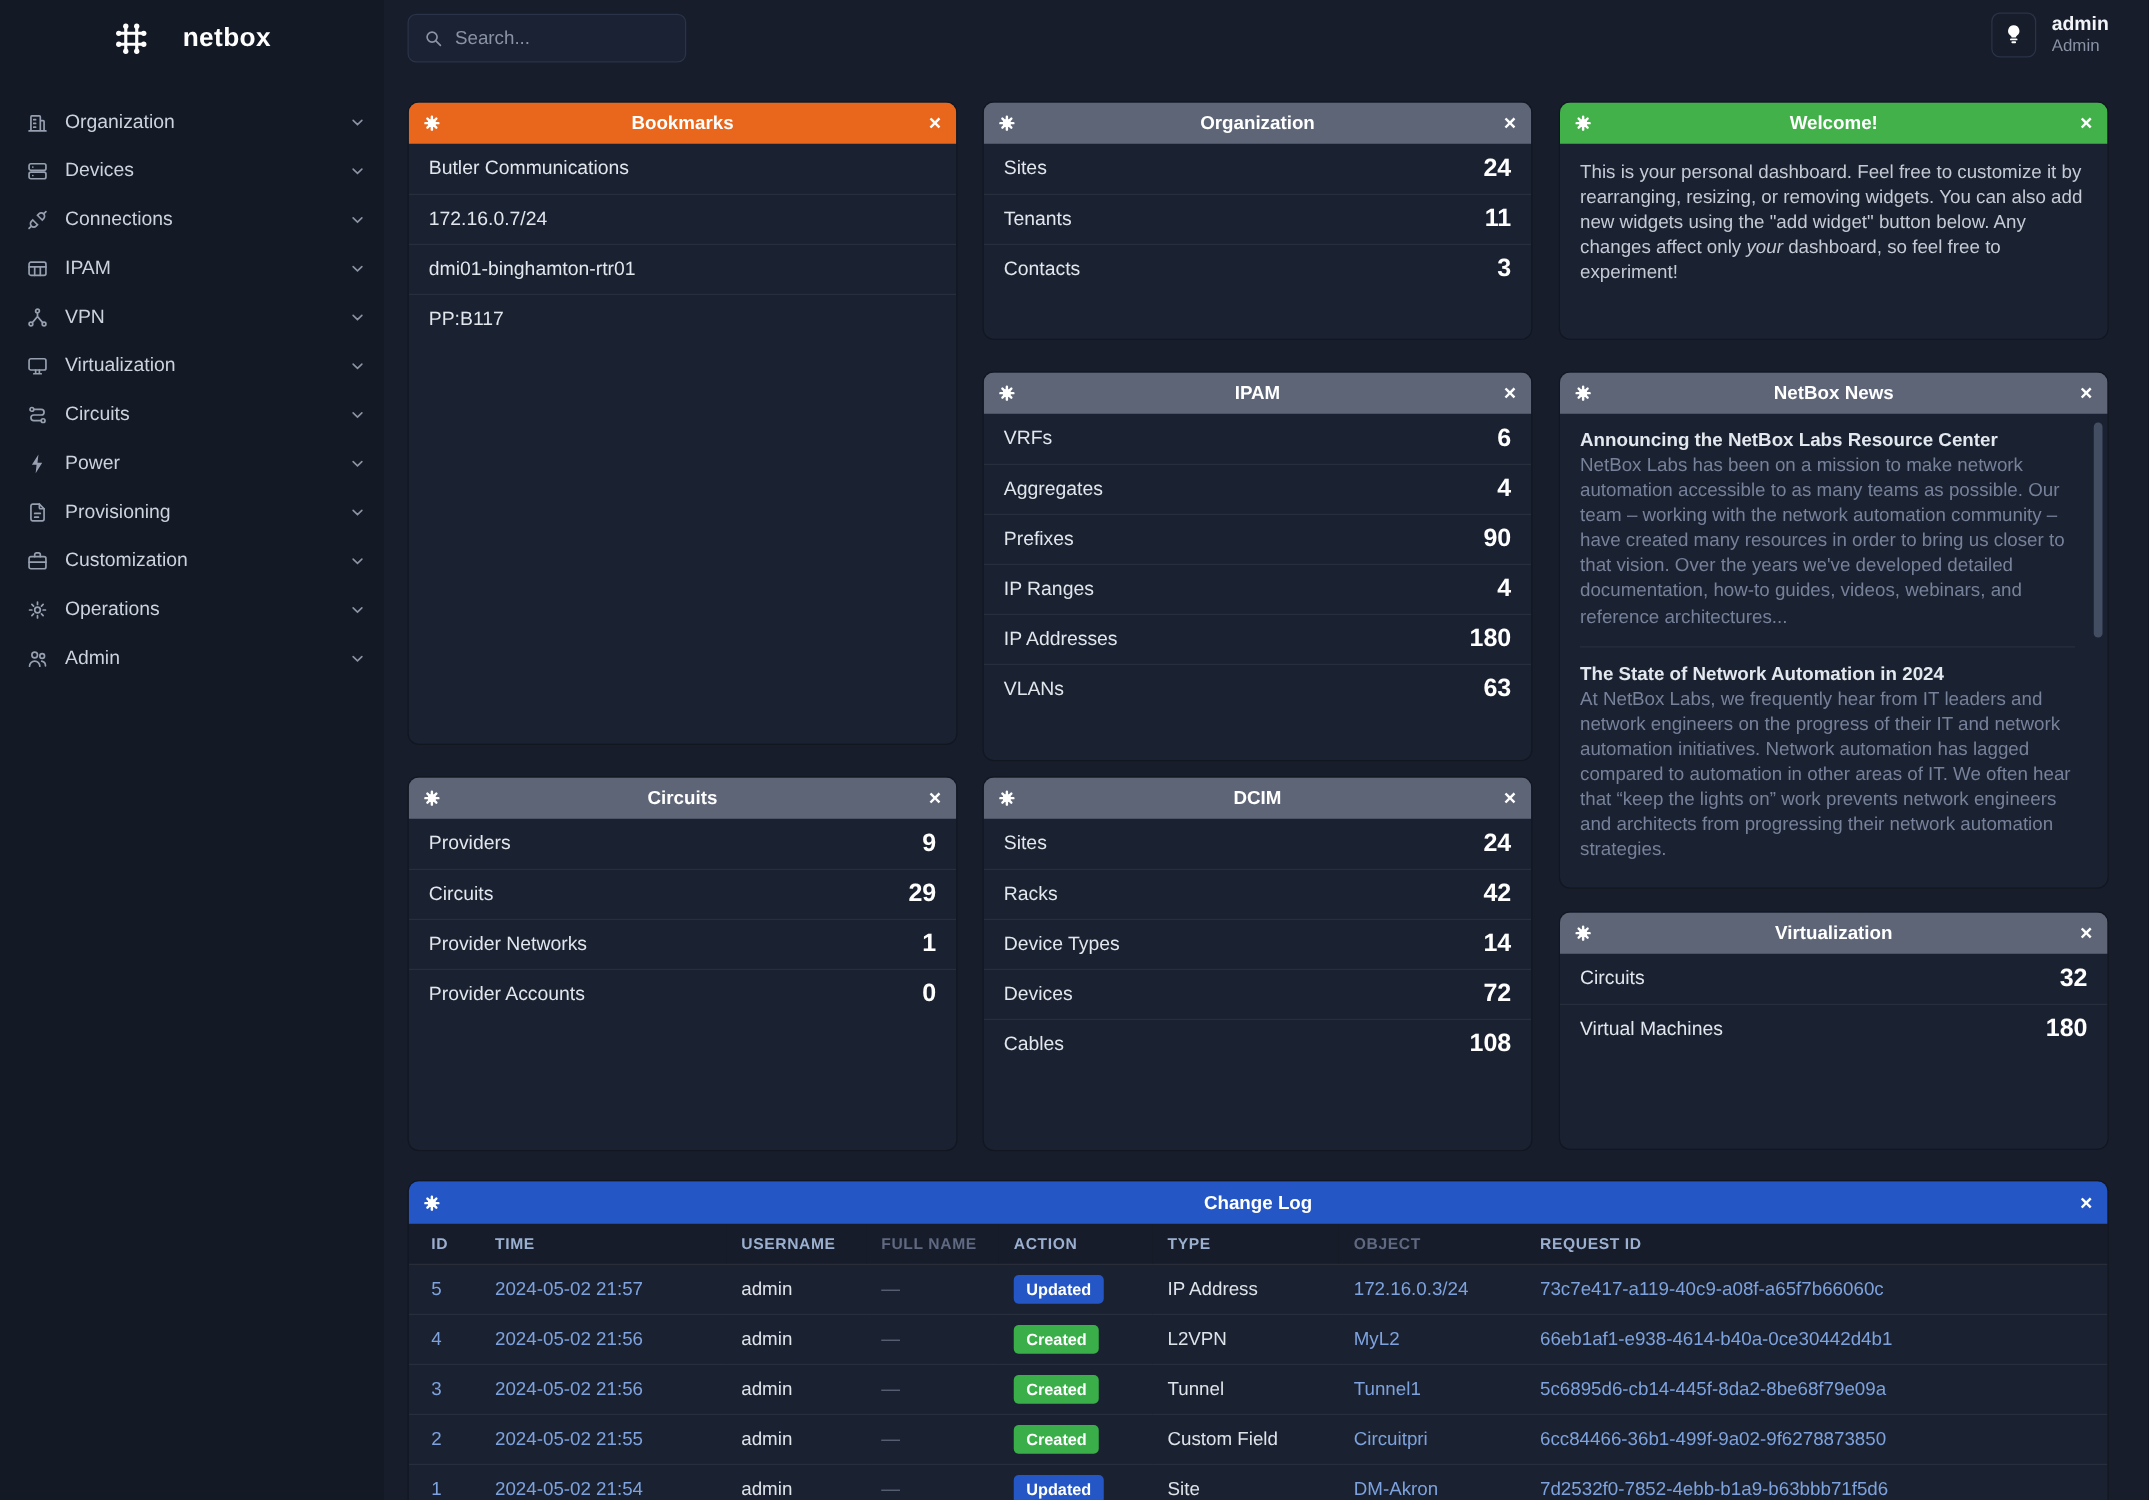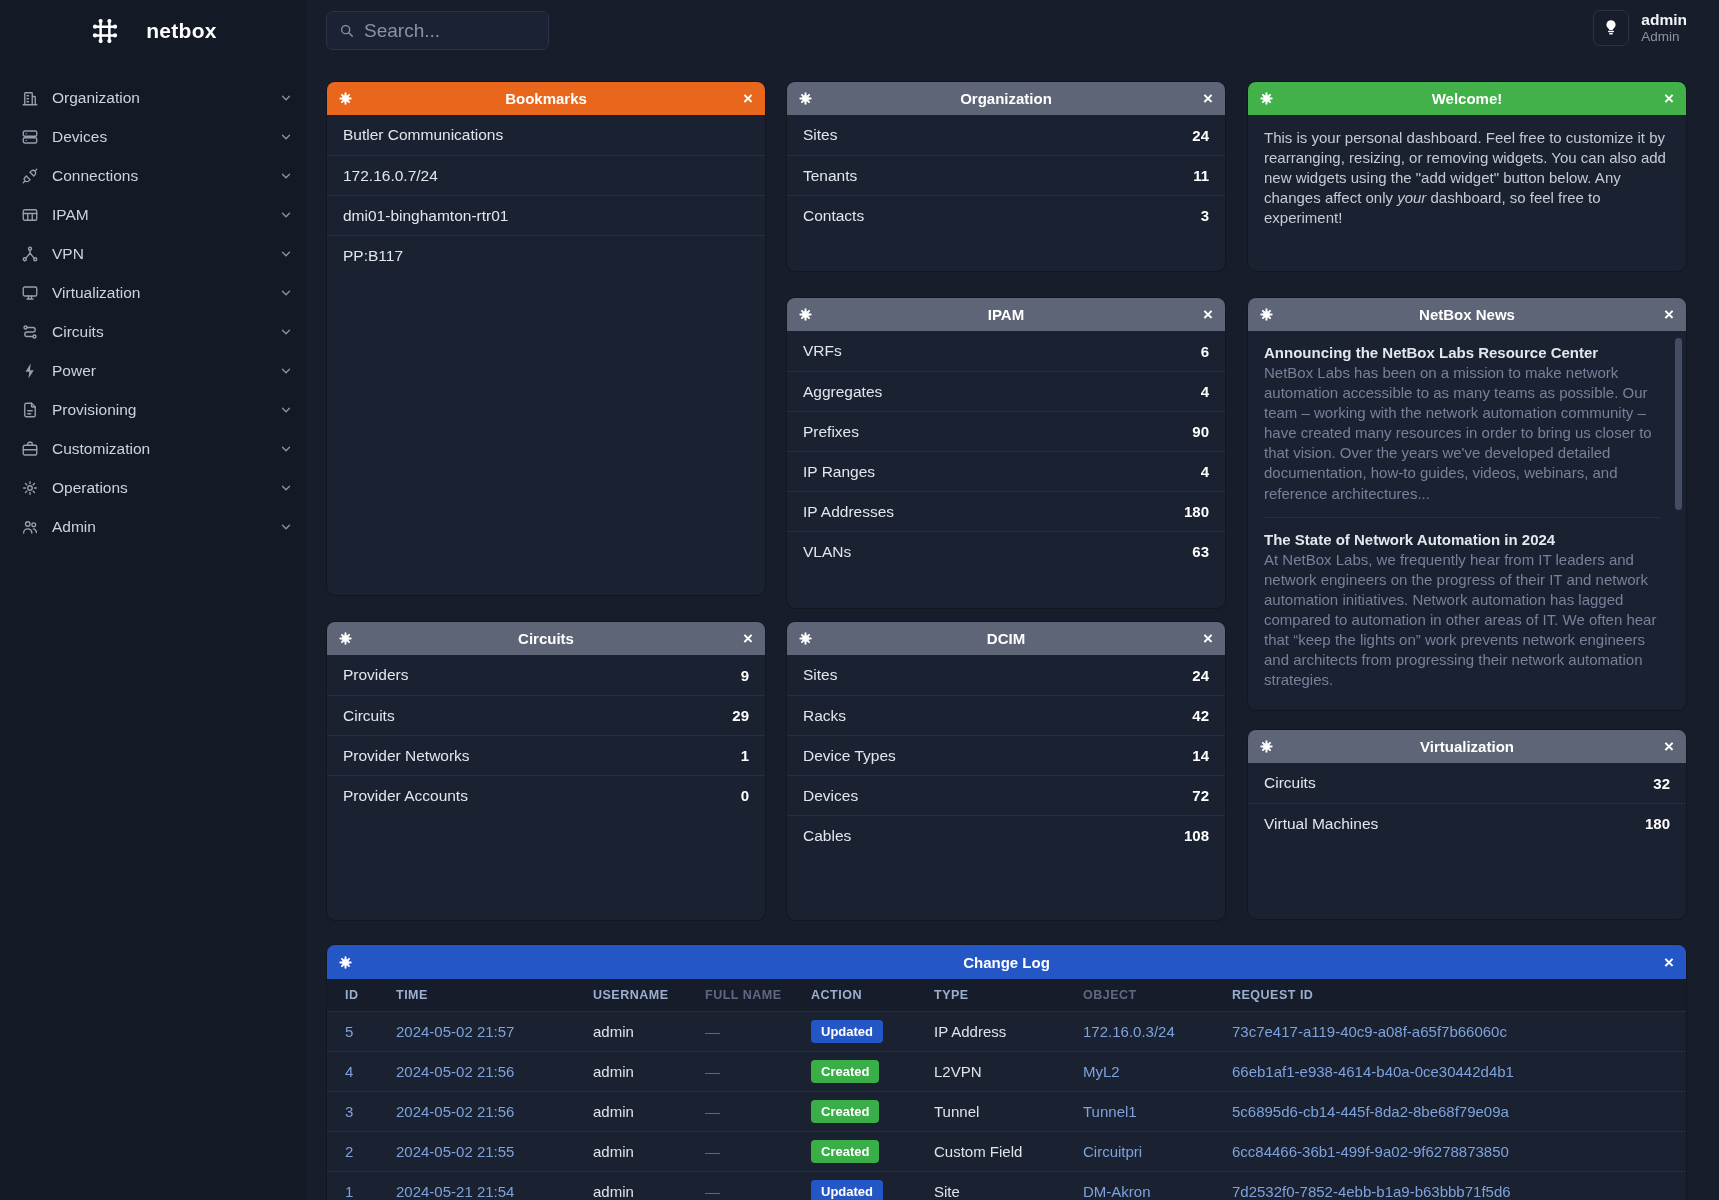--- a/index.html
+++ b/index.html
@@ -18,21 +18,21 @@
   .brand-name{color:#fff;font-size:21px;font-weight:bold;letter-spacing:.3px}
   .nav{margin-top:22px;display:flex;flex-direction:column}
   .nav-item{display:flex;align-items:center;height:39px;padding:0 14px 0 21px;color:#ccd3dd;font-size:15.5px;cursor:pointer}
   .nav-item .ic{width:18px;height:18px;color:#97a0b1;display:inline-flex;flex:0 0 auto}
   .nav-item .lbl{margin-left:13px;flex:1}
   .nav-item .chev{color:#8b93a5;display:inline-flex}
 
   
   .topbar{position:absolute;left:307px;top:0;right:0;height:61px}
   .search{position:absolute;left:19px;top:11px;width:223px;height:39px;background:#1b2233;border:1px solid #2a3347;border-radius:7px;display:flex;align-items:center;padding:0 12px;gap:9px}
-  .search input{background:transparent;border:none;outline:none;color:#14b8a6;font-size:19px;font-family:"Liberation Sans",sans-serif;width:100%}
+  .search input{background:transparent;border:none;outline:none;color:#14b8a6;font-size:15px;font-family:"Liberation Sans",sans-serif;width:100%}
   .search input::placeholder{color:#8a93a5}
   .search .ic{color:#8a93a5;display:inline-flex}
   .user-area{position:absolute;right:32px;top:10px;display:flex;align-items:center;gap:12px;cursor:pointer}
   .theme-btn{width:36px;height:36px;border:1px solid #2a3347;border-radius:7px;display:flex;align-items:center;justify-content:center;background:transparent;cursor:pointer}
   .user-names{display:flex;flex-direction:column;line-height:1.15}
   .user-name{color:#f2f4f8;font-size:15.5px;font-weight:bold}
   .user-role{color:#8a93a5;font-size:13.5px}
 
   
   .card{position:absolute;background:var(--card);border-radius:8px;overflow:hidden;box-shadow:0 0 0 1px rgba(0,0,0,.22)}
@@ -41,21 +41,21 @@
   .card-head .card-title{position:absolute;left:0;right:0;text-align:center;color:#fff;font-size:15px;font-weight:bold;pointer-events:none}
   .card-head .close{margin-left:auto;color:#fff;font-size:17px;font-weight:bold;cursor:pointer;line-height:1;z-index:2}
   .head-orange{background:var(--orange)}
   .head-gray{background:var(--grayhead)}
   .head-green{background:var(--green)}
   .head-blue{background:var(--blue)}
 
   .rows .row{display:flex;align-items:center;height:40px;padding:0 16px;font-size:15.5px;color:var(--text)}
   .rows .row + .row{border-top:1px solid var(--line)}
   .stat-label{color:#e2e6ed;cursor:pointer}
-  .stat-value{margin-left:auto;color:#fff;font-weight:bold;font-size:15px}
+  .stat-value{margin-left:auto;color:#fff;font-weight:bold;font-size:20px}
 
   
   .welcome-body{padding:13px 16px;color:#c5cad4;font-size:15px;line-height:1.33}
 
   
   .news-body{padding:13px 26px 0 16px}
   .news-title{color:#e3e7ee;font-size:15px;font-weight:bold;margin-bottom:2px;cursor:pointer}
   .news-text{color:#76819a;font-size:15px;line-height:1.34}
   .news-sep{border-top:1px solid var(--line);margin:13px 0}
   .news-scrollbar{position:absolute;right:4px;top:40px;width:7px;height:172px;background:#434e63;border-radius:4px;cursor:pointer}
@@ -649,21 +649,21 @@
             <td><span>admin</span></td>
             <td><span class="cell-muted">—</span></td>
             <td><span class="badge badge-green">Created</span></td>
             <td><span>Custom Field</span></td>
             <td><span class="cell-link">Circuitpri</span></td>
             <td><span class="cell-link">6cc84466-36b1-499f-9a02-9f6278873850</span></td>
           </tr>
 
           <tr>
             <td><span class="cell-link">1</span></td>
-            <td><span class="cell-link">2024-05-21 21:54</span></td>
+            <td><span class="cell-link">2024-05-02 21:54</span></td>
             <td><span>admin</span></td>
             <td><span class="cell-muted">—</span></td>
             <td><span class="badge badge-blue">Updated</span></td>
             <td><span>Site</span></td>
             <td><span class="cell-link">DM-Akron</span></td>
             <td><span class="cell-link">7d2532f0-7852-4ebb-b1a9-b63bbb71f5d6</span></td>
           </tr>
 
       </tbody>
     </table>

